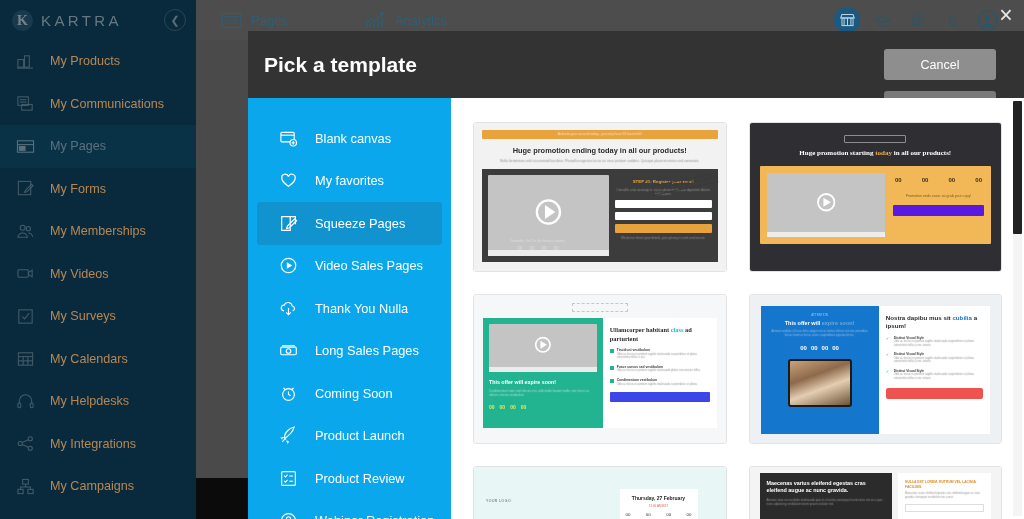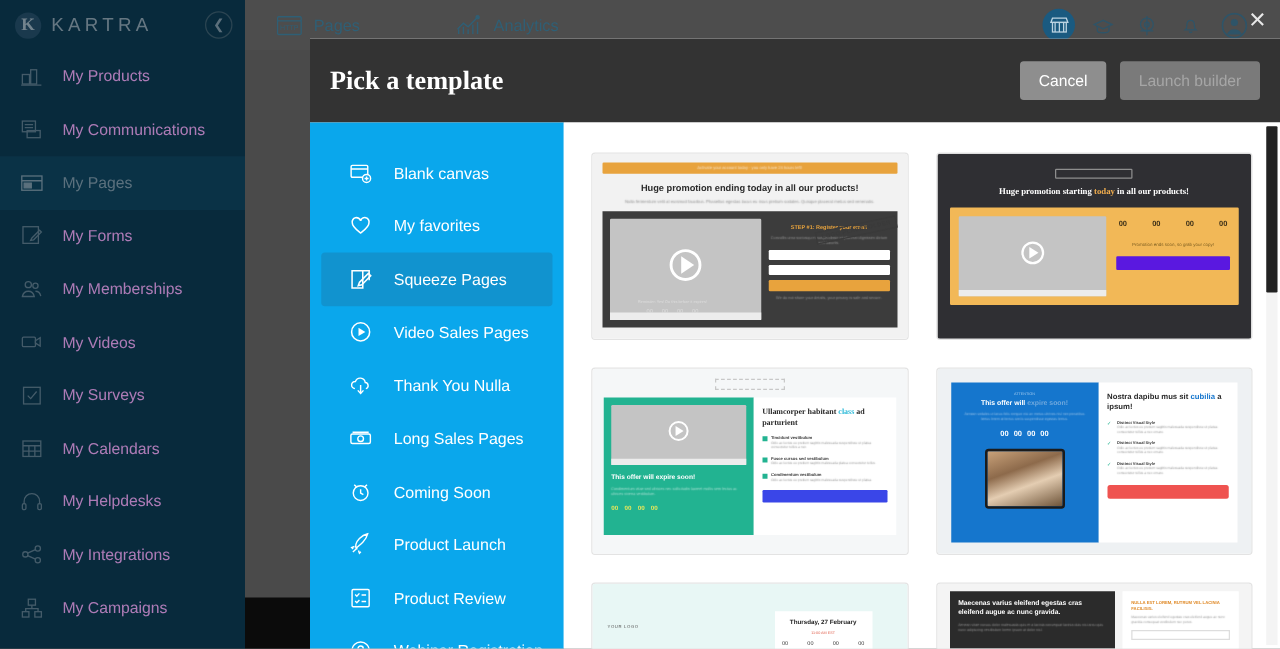--- a/index.html
+++ b/index.html
@@ -33,21 +33,21 @@
     color:#8ea6b5; font-size:15px; letter-spacing:3.4px; font-weight:500;
   }
   .brand-collapse {
     position:absolute; right:10px; top:9px;
     width:22px; height:22px; border-radius:50%;
     border:1px solid #3d6072; color:#7f9aab;
     font-size:11px; line-height:20px; text-align:center;
   }
   .nav-item {
     height:42.5px; display:flex; align-items:center; gap:14px; padding-left:14px;
-    color:#f0abfc; font-size:12.6px;
+    color:#fdba74; font-size:12.6px;
   }
   .nav-item.active { background:#0f4662; color:#7e9cae; }
   .nav-ico {
     width:22px; height:19px; flex:0 0 22px;
     display:flex; align-items:center; justify-content:center;
   }
   .nav-ico svg { width:19px; height:19px; display:block; }
 
   
   #topbar {
@@ -68,22 +68,22 @@
 
   
   #modal {
     position:absolute; left:248px; top:31px; width:776px; height:488px;
     background:#ffffff; overflow:hidden;
   }
   #modal-header {
     height:67px; background:#333333; display:flex; align-items:center;
     padding:0 16px 0 16px; position:relative;
   }
-  #modal-title { color:#ffffff; font-size:21px; font-weight:bold;font-family:Liberation Serif, serif; }
-  #modal-actions { position:absolute; right:16px; top:18px; display:flex; gap:11px; }
+  #modal-title { color:#ffffff; font-size:21px; font-weight:bold; }
+  #modal-actions { position:absolute; right:28px; top:18px; display:flex; gap:11px;flex-direction:column; }
   .mbtn {
     height:31px; padding:0 15px; border-radius:3px; border:none;
     font-size:12.5px; font-family:"Liberation Sans", sans-serif; cursor:pointer;
   }
   .mbtn.cancel { background:#8e8e8e; color:#ffffff; }
   .mbtn.launch { background:#7a7a7a; color:#a6a6a6; }
 
   #modal-body { display:flex; height:421px; }
 
   

